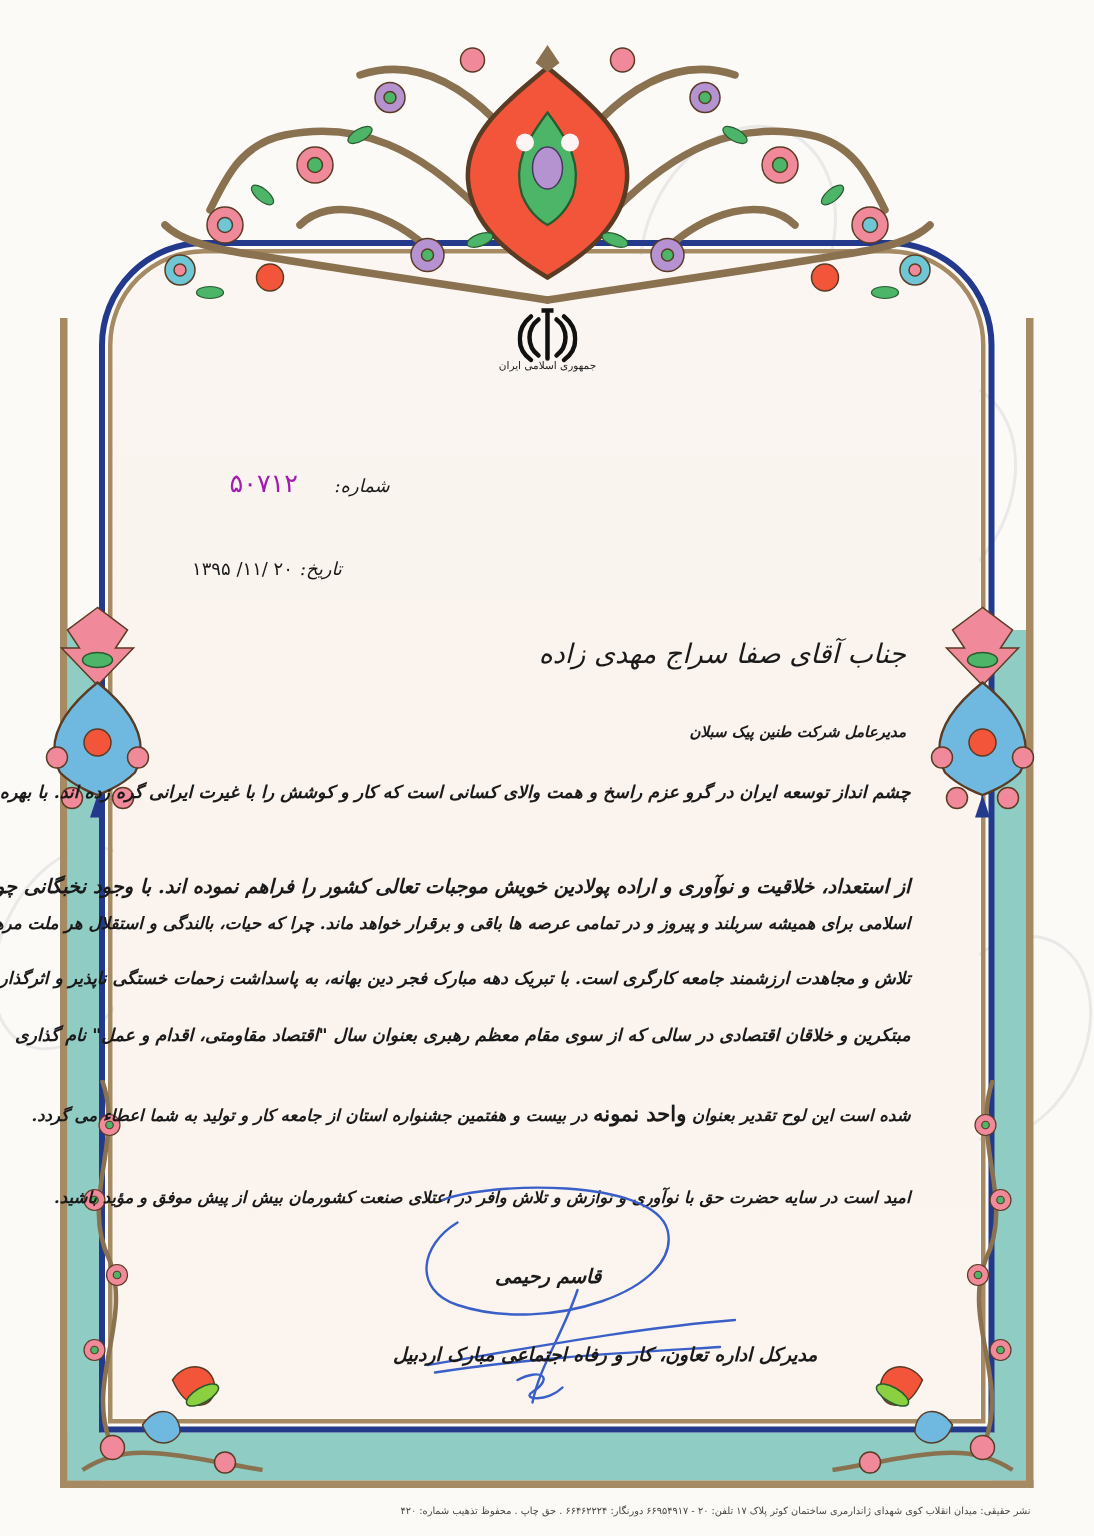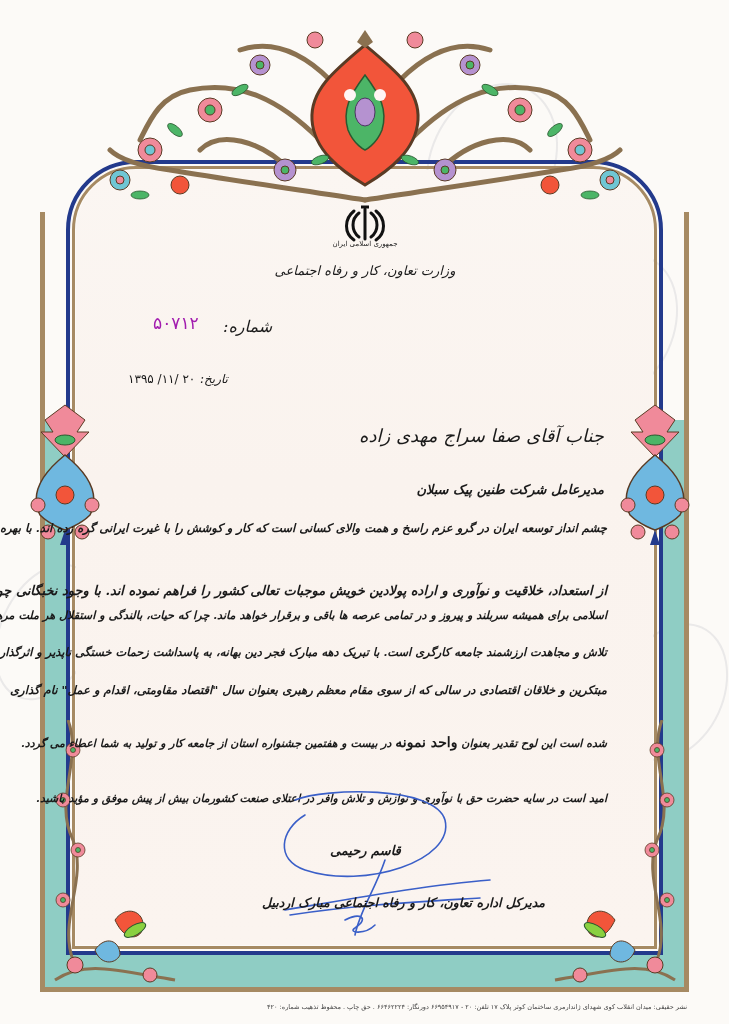--- a/index.html
+++ b/index.html
@@ -50,27 +50,27 @@
 
     
     .rtl { direction: rtl; unicode-bidi: embed; }
     .txt { position: absolute; color: #1a1a1a; font-style: italic; white-space: nowrap; }
 
     .emblem { position: absolute; left: 345px; top: 205px; width: 40px; height: 40px; }
     .emblem-caption { position: absolute; left: 330px; top: 240px; width: 70px; text-align: center; font-size: 7px; color: #222; }
 
     .ministry { left: 265px; top: 263px; width: 200px; text-align: center; font-size: 13px; }
     .dept { right: 265px; top: 317px; font-size: 12px; }
-    .number-label { left: 223px; top: 317px; font-size: 16px; }
+    .number-label { left: 223px; top: 317px; font-size: 12px; }
     .number-value { left: 153px; top: 313px; font-size: 17px; color: #a21caf; font-style: normal; font-family: "DejaVu Sans", sans-serif; letter-spacing: 1px; }
     .date-label { left: 200px; top: 372px; font-size: 12px; }
     .date-value { left: 128px; top: 372px; font-size: 12px; font-style: normal; font-family: "DejaVu Sans", sans-serif; }
 
     .recipient { right: 125px; top: 425px; font-size: 18px; font-weight: normal; }
-    .position { right: 125px; top: 482px; font-size: 13px; font-weight: bold; margin-left: 35px; }
+    .position { right: 125px; top: 482px; font-size: 10px; font-weight: bold; margin-left: 35px; }
 
     .body-line { right: 122px; font-size: 12.3px; font-weight: bold; }
     .body-line.l1 { top: 521px; }
     .body-line.l2 { top: 571px; }
     .body-line.l3 { top: 608px; }
     .body-line.l4 { top: 645px; }
     .body-line.l5 { top: 683px; }
     .body-line.l6 { top: 734px; }
     .body-line.l7 { top: 792px; }
     .emph { font-size: 14px; font-style: normal; font-weight: bold; }
@@ -235,21 +235,20 @@
       <path d="M20 4 L20 34"></path>
       <path d="M14 8 C6 14 6 26 14 32"></path>
       <path d="M26 8 C34 14 34 26 26 32"></path>
       <path d="M9 6 C-1 14 -1 28 9 35"></path>
       <path d="M31 6 C41 14 41 28 31 35"></path>
     </g>
     <path d="M16 2 L24 2" stroke="#111" stroke-width="3"></path>
   </svg>
   <div class="emblem-caption rtl">جمهوری اسلامی ایران</div>
 
-  <div class="txt rtl ministry">وزارت تعاون، کار و رفاه اجتماعی</div>
   <div class="txt rtl number-label">شماره:</div>
   <div class="txt number-value">۵۰۷۱۲</div>
   <div class="txt rtl date-label">تاریخ:</div>
   <div class="txt date-value">۱۳۹۵ /۱۱/ ۲۰</div>
 
   <div class="txt rtl recipient">جناب آقای صفا سراج مهدی زاده</div>
   <div class="txt rtl position">مدیرعامل شرکت طنین پیک سبلان</div>
 
   <div class="txt rtl body-line l1" style="font-size:11.6px;">چشم انداز توسعه ایران در گرو عزم راسخ و همت والای کسانی است که کار و کوشش را با غیرت ایرانی گره زده اند. با بهره گیری</div>
   <div class="txt rtl body-line l2" style="font-size:13px;margin-top:12px;">از استعداد، خلاقیت و نوآوری و اراده پولادین خویش موجبات تعالی کشور را فراهم نموده اند. با وجود نخبگانی چون شما ایران</div>

